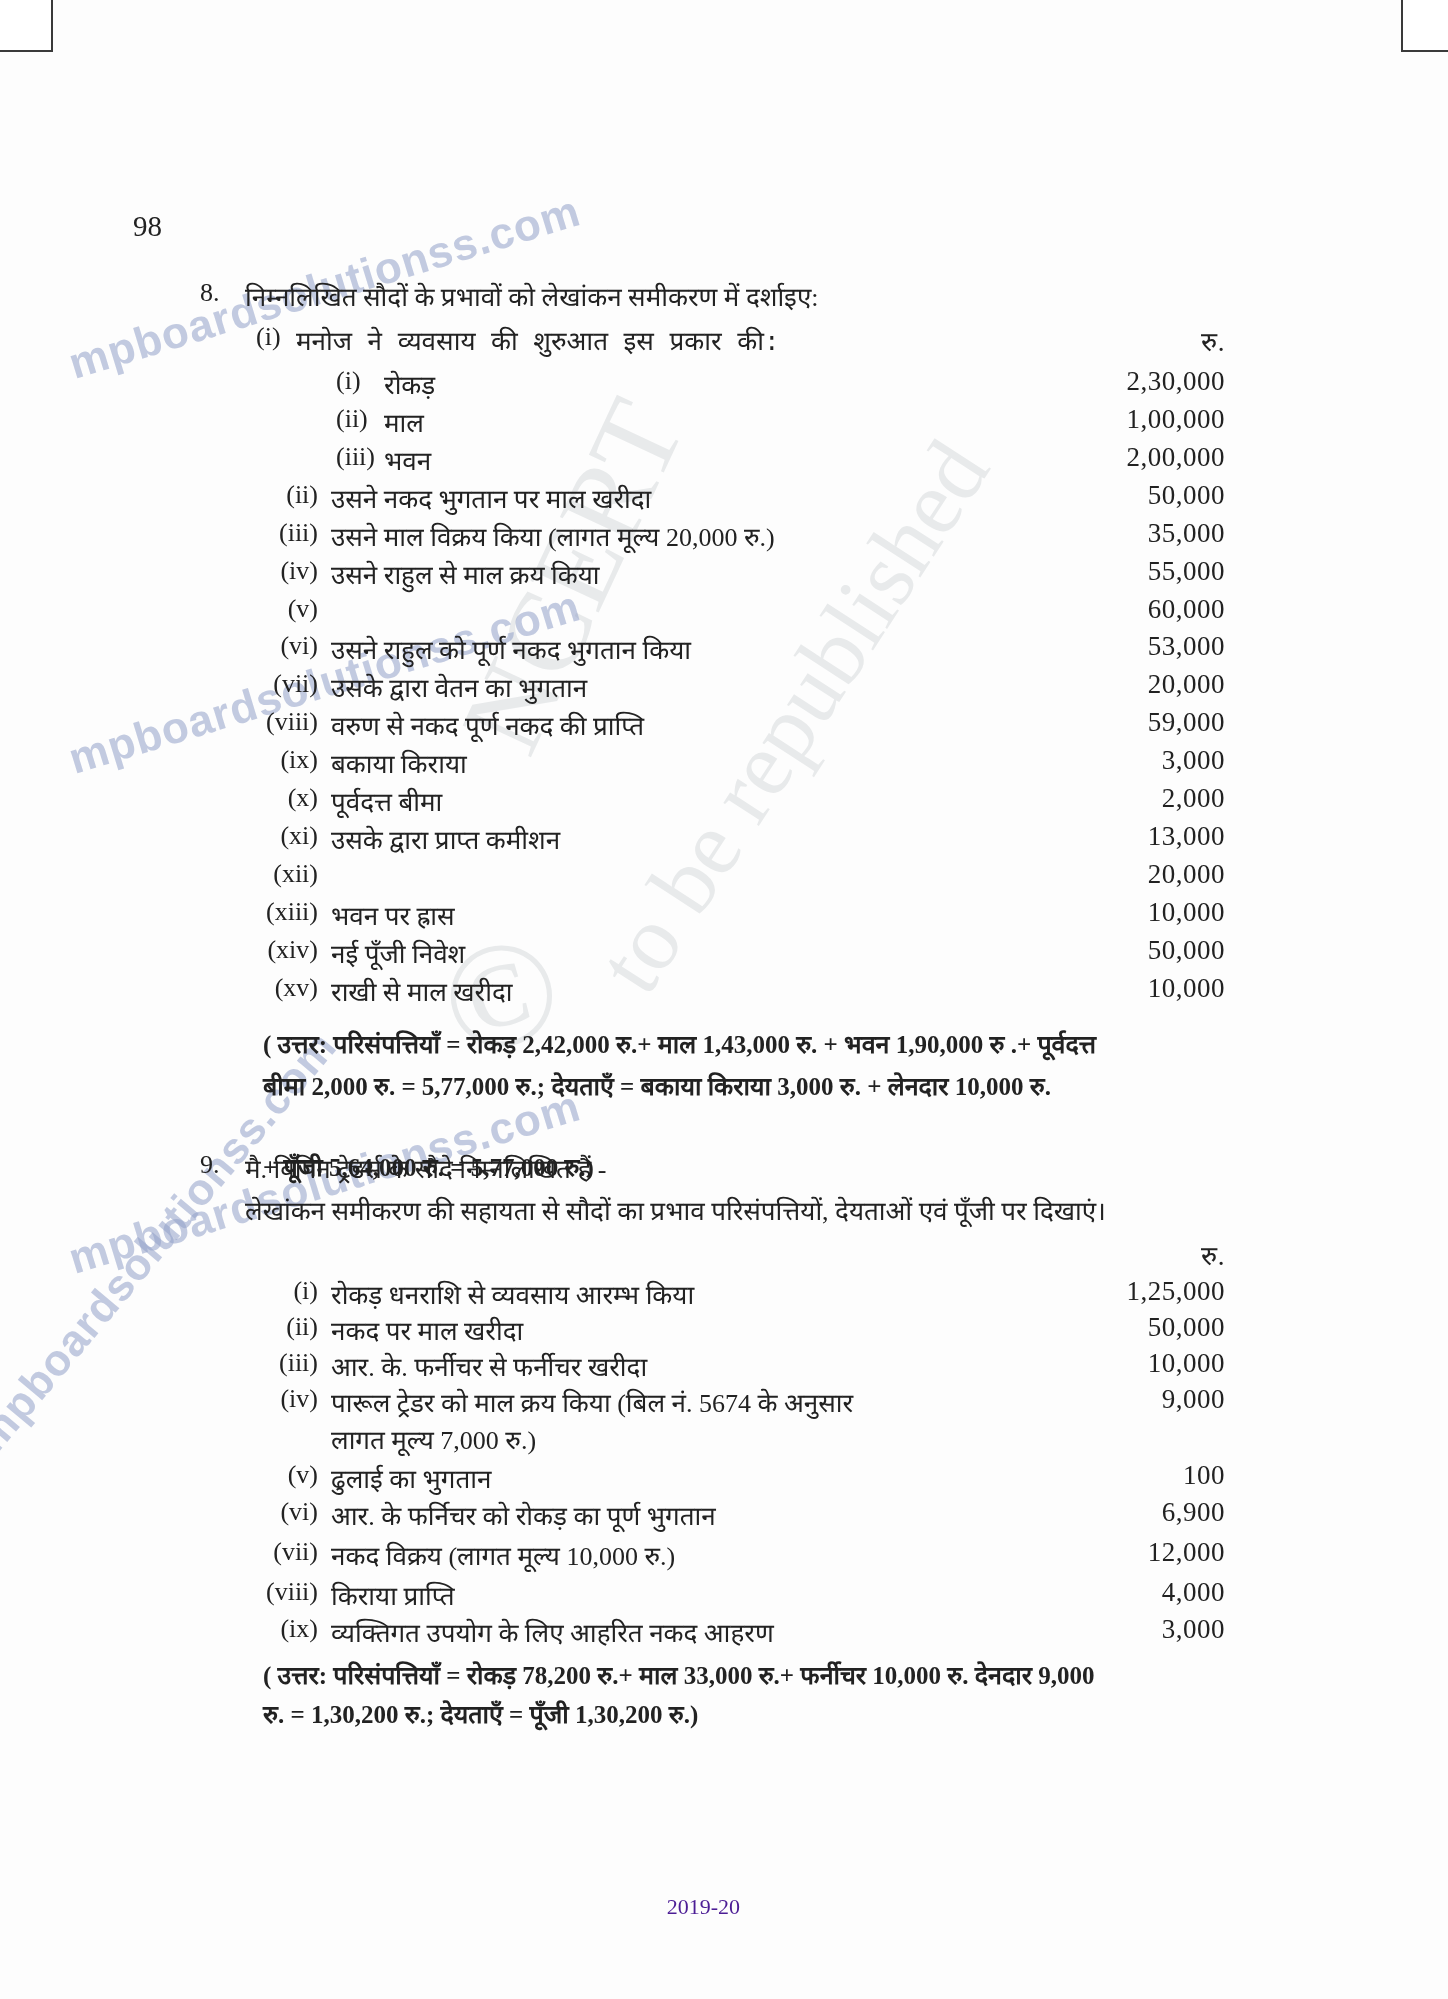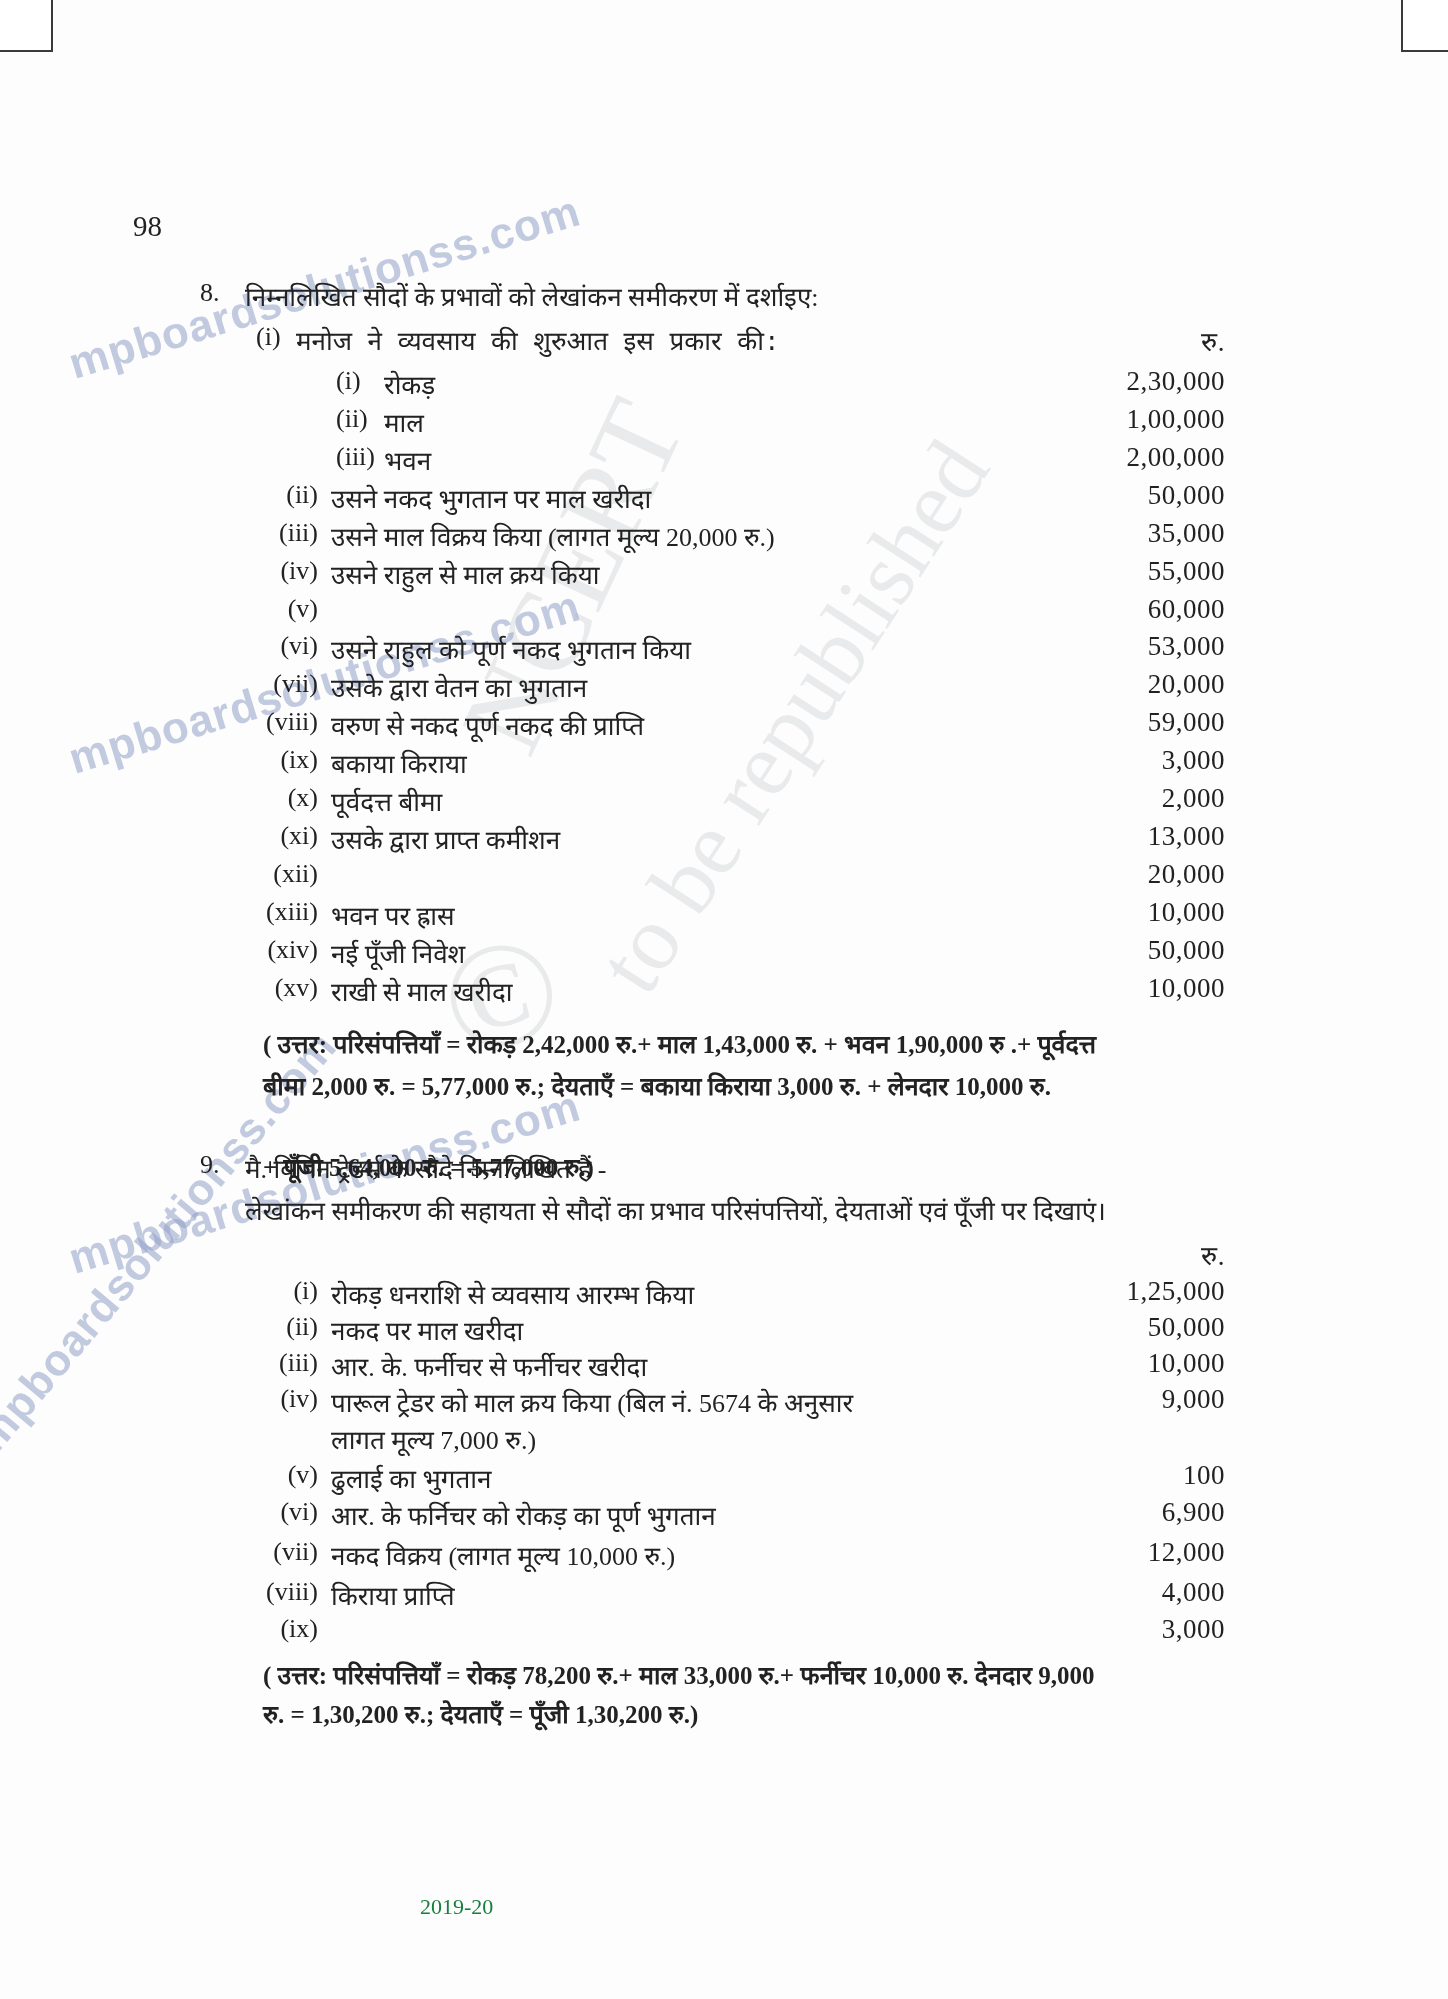--- a/index.html
+++ b/index.html
@@ -19,21 +19,21 @@
   
   .wm-site{position:absolute;font-family:"Liberation Sans","DejaVu Sans",sans-serif;
     font-weight:bold;font-size:44px;letter-spacing:1px;white-space:nowrap;
     color:rgba(146,160,200,0.55);transform:rotate(-17deg);transform-origin:left center;}
   .wm-site.steep{transform:rotate(-50deg);}
   .wm-gray{position:absolute;font-family:"Liberation Serif","DejaVu Serif",serif;
     color:rgba(108,117,128,0.14);white-space:nowrap;transform-origin:left bottom;}
   
   .pagenum{position:absolute;left:133px;top:210px;font-size:29px;}
   .htitle{position:absolute;left:880px;top:214px;width:390px;text-align:right;font-size:26px;}
-  .footer{position:absolute;left:420px;top:1894px;width:320px;text-align:left;font-size:22px;color:#15803d;}
+  .footer{position:absolute;left:420px;top:1894px;width:320px;text-align:right;font-size:22px;color:#4c1d95;}
   
   .row{position:absolute;left:0;width:1448px;height:40px;font-size:26px;white-space:nowrap;}
   .qnum{position:absolute;left:200px;}
   .qtext{position:absolute;left:245px;}
   .lbl{position:absolute;left:188px;width:130px;text-align:right;}
   .txt{position:absolute;left:331px;}
   .sub .lbl{left:336px;width:70px;text-align:left;}
   .sub .txt{left:384px;}
   .amt{position:absolute;left:985px;width:240px;text-align:right;font-size:27px;letter-spacing:0.5px;}
   .intro-lbl{position:absolute;left:256px;}
@@ -209,20 +209,21 @@
     <span class="txt">नकद विक्रय (लागत मूल्य 10,000 रु.)</span>
     <span class="amt">12,000</span>
   </div>
   <div class="row" style="top:1577px">
     <span class="lbl">(viii)</span>
     <span class="txt">किराया प्राप्ति</span>
     <span class="amt">4,000</span>
   </div>
   <div class="row" style="top:1614px">
     <span class="lbl">(ix)</span>
+    <span class="txt">व्यक्तिगत उपयोग के लिए आहरित नकद आहरण</span>
     <span class="amt">3,000</span>
   </div>
 
   <div class="ans" style="top:1657px">( उत्तर: परिसंपत्तियाँ = रोकड़  78,200 रु.+ माल  33,000 रु.+ फर्नीचर 10,000 रु. देनदार 9,000</div>
   <div class="ans" style="top:1696px">रु.  = 1,30,200 रु.; देयताएँ  = पूँजी 1,30,200 रु.)</div>
 
   <div class="footer">2019-20</div>
 </div>
 
 </body></html>

